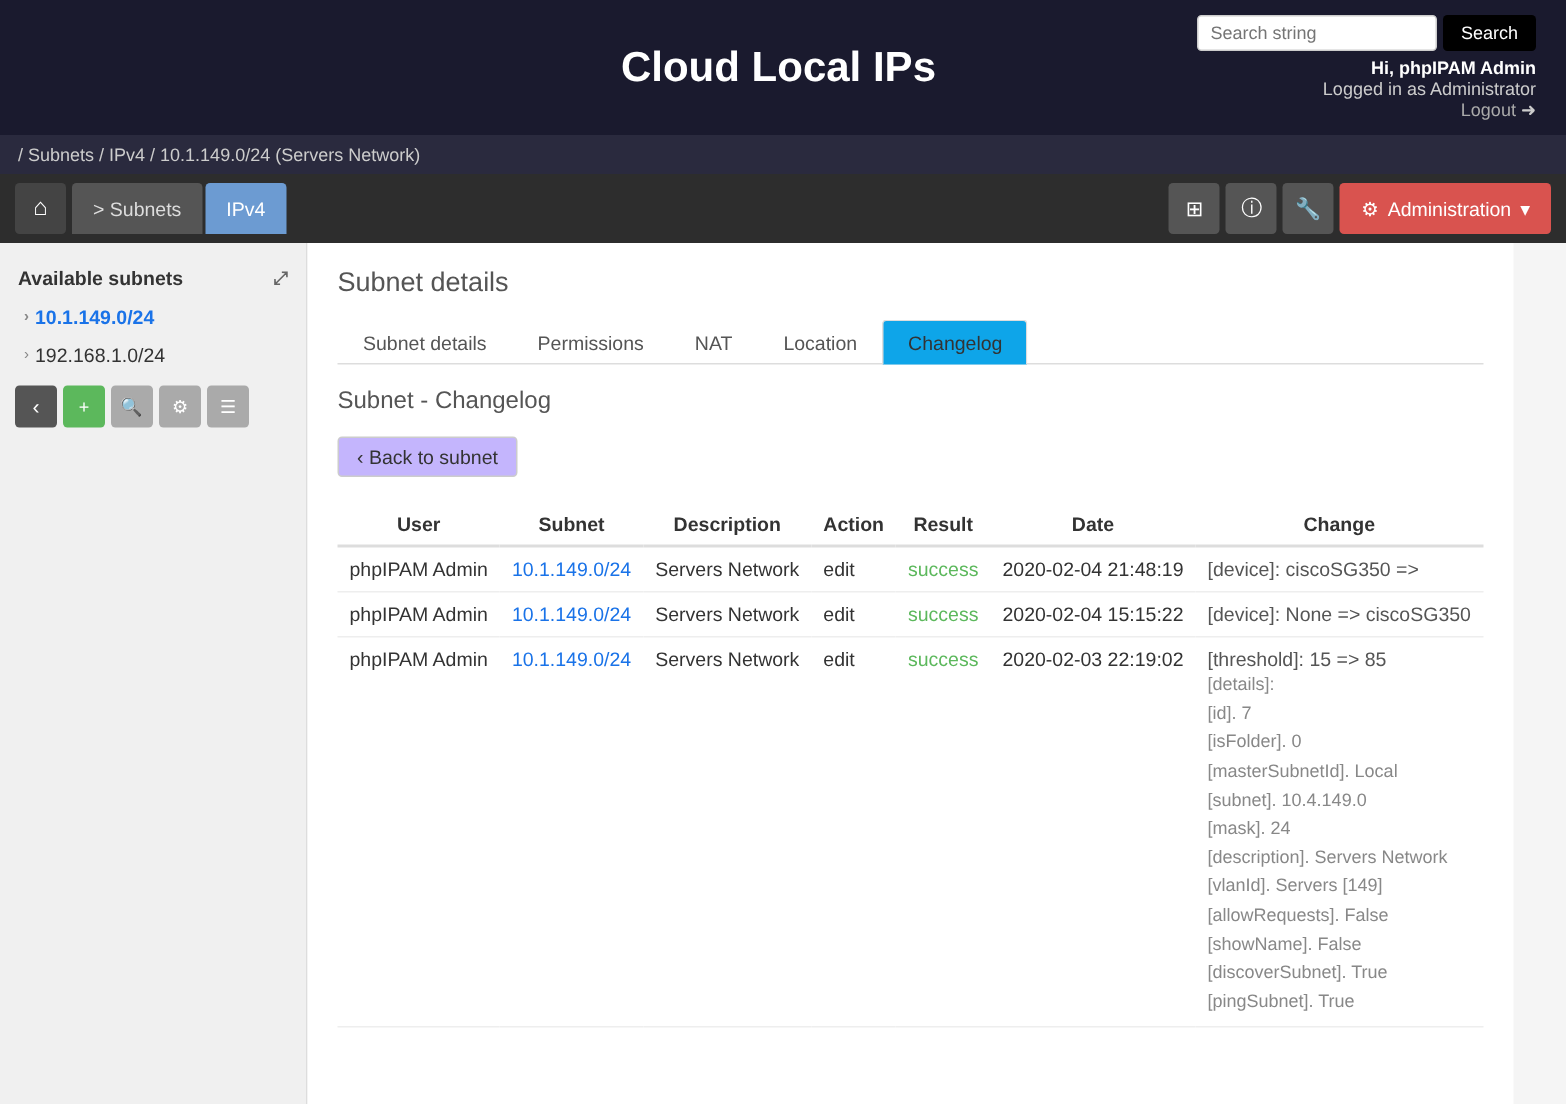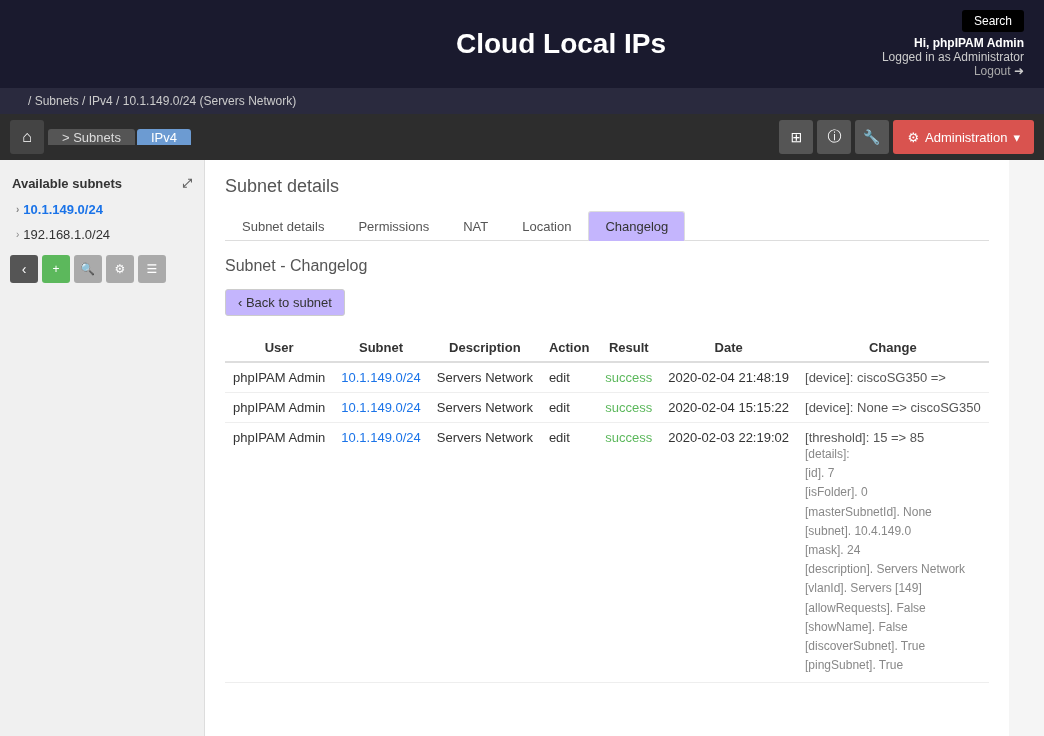--- a/index.html
+++ b/index.html
@@ -61,21 +61,21 @@
     .logout-link {
       color: #aaa;
       text-decoration: none;
       cursor: pointer;
     }
 
     
     .breadcrumb-bar {
       background: #2a2a3e;
       color: #aaa;
-      padding: 6px 28px;
+      padding: 6px 12px;
       font-size: 12px;
     }
     .breadcrumb-bar span { color: #ccc; }
 
     
     .nav-bar {
       background: #2d2d2d;
       display: flex;
       align-items: center;
       padding: 0 10px;
@@ -97,21 +97,21 @@
     }
     .nav-tab {
       background: #555;
       color: #ddd;
       border: none;
       padding: 6px 14px;
       cursor: pointer;
       font-size: 13px;
       border-radius: 3px 3px 0 0;
       margin-right: 2px;
-      height: 16px;
+      height: 34px;
       display: flex;
       align-items: center;
     }
     .nav-tab.active {
       background: #6c9bd2;
       color: white;
     }
     .nav-spacer { flex: 1; }
     .nav-icons {
       display: flex;
@@ -247,21 +247,21 @@
       padding: 7px 16px;
       cursor: pointer;
       font-size: 13px;
       color: #555;
       border: 1px solid transparent;
       border-bottom: none;
       margin-bottom: -1px;
       border-radius: 3px 3px 0 0;
     }
     .tab.active {
-      background: #c4b5fd;
+      background: #0ea5e9;
       border-color: #ddd;
       color: #333;
       font-weight: normal;
     }
 
     
     .section-title {
       font-size: 16px;
       color: #555;
       margin-bottom: 14px;
@@ -316,20 +316,21 @@
     }
   </style>
 </head>
 <body>
 
 <div class="top-bar">
   <div style="width:220px;"></div>
   <div class="site-title">Cloud Local IPs</div>
   <div class="top-right">
     <div class="search-area">
+      <input class="search-input" type="text" placeholder="Search string" style="">
       <button class="search-btn">Search</button>
     </div>
     <div class="user-info">
       <span class="hi">Hi, phpIPAM Admin</span><br>
       <span>Logged in as  Administrator</span><br>
       <span class="logout-link">Logout</span>
       <span> ➜</span>
     </div>
   </div>
 </div>
@@ -436,21 +437,21 @@
             <td>Servers Network</td>
             <td>edit</td>
             <td class="success">success</td>
             <td>2020-02-03 22:19:02</td>
             <td>
               <span class="change-value">[threshold]: 15 =&gt; 85</span>
               <div class="change-details">
                 <div>[details]:</div>
                 <div>[id]. 7</div>
                 <div>[isFolder]. 0</div>
-                <div>[masterSubnetId]. None</div>
+                <div>[masterSubnetId]. Local</div>
                 <div>[subnet]. 10.4.149.0</div>
                 <div>[mask]. 24</div>
                 <div>[description]. Servers Network</div>
                 <div>[vlanId]. Servers [149]</div>
                 <div>[allowRequests]. False</div>
                 <div>[showName]. False</div>
                 <div>[discoverSubnet]. True</div>
                 <div>[pingSubnet]. True</div>
               </div>
             </td>

